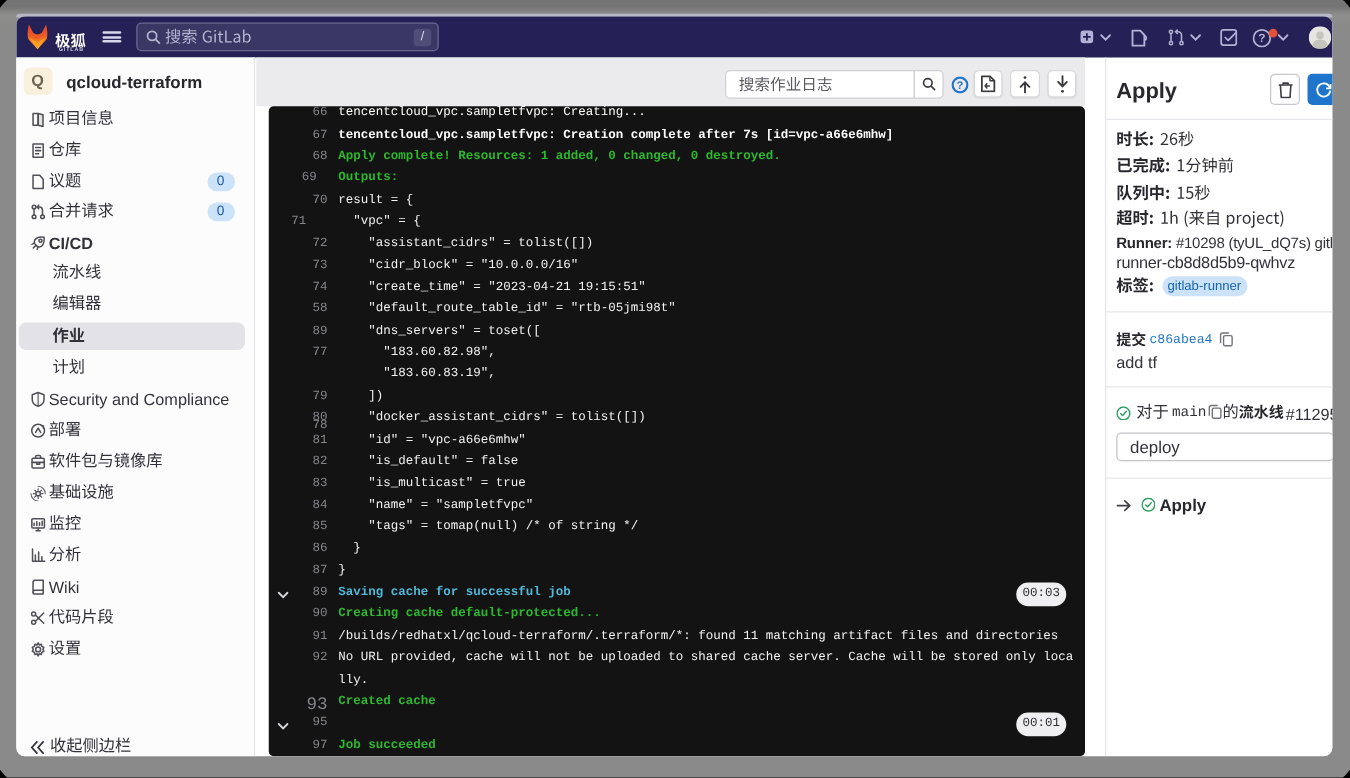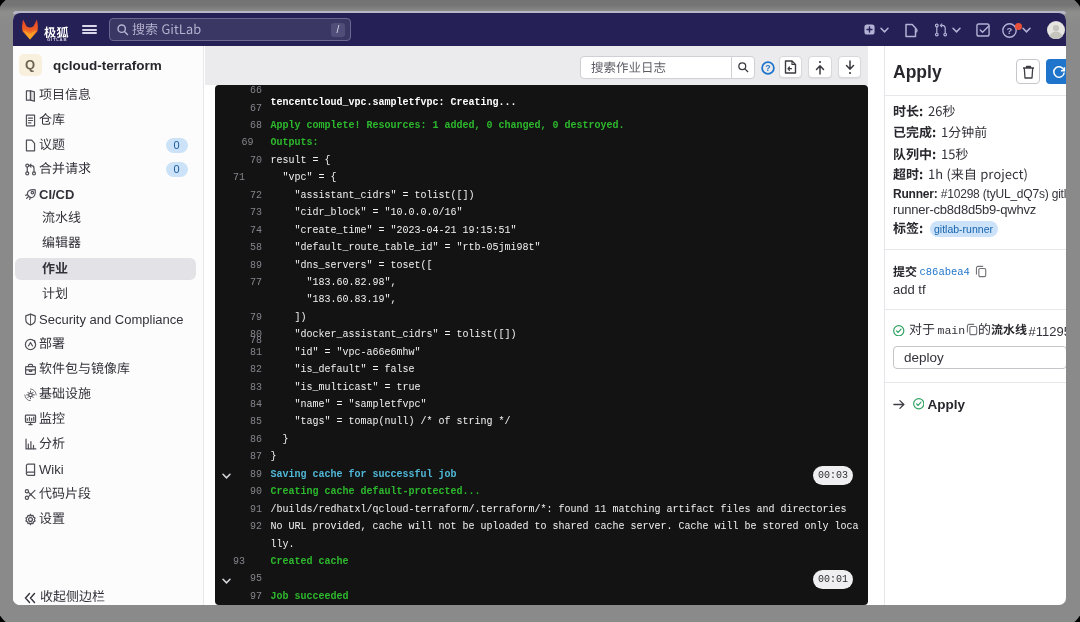--- a/index.html
+++ b/index.html
@@ -317,22 +317,23 @@
       <circle cx="6" cy="2" r="1.1" fill="#3a393f" stroke="none"></circle>
       <path d="M6 14 V6 M2.5 9.5 L6 5.8 L9.5 9.5"></path>
     </svg>
     <div class="abs" style="left:824.8px;top:42.7px;width:23.5px;height:22.7px;background:#fff;border:1px solid #d8d8dc;border-radius:4px;box-shadow:0 1px 1px rgba(0,0,0,0.06);"></div>
     <svg class="abs" style="left:830.8px;top:46.5px;" width="12" height="15" viewBox="0 0 12 15" fill="none" stroke="#3a393f" stroke-width="1.5" stroke-linecap="round">
       <circle cx="6" cy="13" r="1.1" fill="#3a393f" stroke="none"></circle>
       <path d="M6 1 V9 M2.5 5.5 L6 9.2 L9.5 5.5"></path>
     </svg>
     <div class="abs" style="left:202px;top:71.5px;width:653px;height:520.5px;background:#131313;border-radius:4px;"></div>
     <div class="abs mono" style="left:220px;top:72.10000000000001px;width:29px;font-size:10px;color:#85848c;text-align:right;">66</div>
-    <div class="abs mono" style="left:257.5px;top:72.10000000000001px;font-size:10px;color:#ffffff;font-weight:bold;white-space:pre;margin-top:12px;">tencentcloud_vpc.sampletfvpc: Creating...</div>
+    <div class="abs mono" style="left:257.5px;top:72.10000000000001px;font-size:10px;color:#ffffff;font-weight:normal;white-space:pre;">tencentcloud_vpc.sampletfvpc: Creating...</div>
     <div class="abs mono" style="left:220px;top:89.54px;width:29px;font-size:10px;color:#85848c;text-align:right;">67</div>
+    <div class="abs mono" style="left:257.5px;top:89.54px;font-size:10px;color:#ffffff;font-weight:bold;white-space:pre;">tencentcloud_vpc.sampletfvpc: Creation complete after 7s [id=vpc-a66e6mhw]</div>
     <div class="abs mono" style="left:220px;top:106.98px;width:29px;font-size:10px;color:#85848c;text-align:right;">68</div>
     <div class="abs mono" style="left:257.5px;top:106.98px;font-size:10px;color:#2db92d;font-weight:bold;white-space:pre;">Apply complete! Resources: 1 added, 0 changed, 0 destroyed.</div>
     <div class="abs mono" style="left:220px;top:124.42000000000002px;width:29px;font-size:10px;color:#85848c;text-align:center;">69</div>
     <div class="abs mono" style="left:257.5px;top:124.42000000000002px;font-size:10px;color:#2db92d;font-weight:bold;white-space:pre;">Outputs:</div>
     <div class="abs mono" style="left:220px;top:141.86px;width:29px;font-size:10px;color:#85848c;text-align:right;">70</div>
     <div class="abs mono" style="left:257.5px;top:141.86px;font-size:10px;color:#f2f2f2;font-weight:normal;white-space:pre;">result = {</div>
     <div class="abs mono" style="left:220px;top:159.3px;width:29px;font-size:10px;color:#85848c;">71</div>
     <div class="abs mono" style="left:257.5px;top:159.3px;font-size:10px;color:#f2f2f2;font-weight:normal;white-space:pre;">  "vpc" = {</div>
     <div class="abs mono" style="left:220px;top:176.74px;width:29px;font-size:10px;color:#85848c;text-align:right;">72</div>
     <div class="abs mono" style="left:257.5px;top:176.74px;font-size:10px;color:#f2f2f2;font-weight:normal;white-space:pre;">    "assistant_cidrs" = tolist([])</div>
@@ -372,21 +373,21 @@
     </svg>
     <div class="abs mono" style="left:257.5px;top:455.78000000000003px;font-size:10px;color:#50b8d8;font-weight:bold;white-space:pre;">Saving cache for successful job</div>
     <div class="abs mono" style="left:800px;top:452.78000000000003px;width:40px;height:19px;background:#efeff1;border-radius:10px;font-size:10px;color:#2f2f35;text-align:center;line-height:19px;">00:03</div>
     <div class="abs mono" style="left:220px;top:473.21999999999997px;width:29px;font-size:10px;color:#85848c;text-align:right;">90</div>
     <div class="abs mono" style="left:257.5px;top:473.21999999999997px;font-size:10px;color:#2db92d;font-weight:bold;white-space:pre;">Creating cache default-protected...</div>
     <div class="abs mono" style="left:220px;top:490.66px;width:29px;font-size:10px;color:#85848c;text-align:right;">91</div>
     <div class="abs mono" style="left:257.5px;top:490.66px;font-size:10px;color:#f2f2f2;font-weight:normal;white-space:pre;">/builds/redhatxl/qcloud-terraform/.terraform/*: found 11 matching artifact files and directories</div>
     <div class="abs mono" style="left:220px;top:508.1000000000001px;width:29px;font-size:10px;color:#85848c;text-align:right;">92</div>
     <div class="abs mono" style="left:257.5px;top:508.1000000000001px;font-size:10px;color:#f2f2f2;font-weight:normal;white-space:pre;">No URL provided, cache will not be uploaded to shared cache server. Cache will be stored only loca</div>
     <div class="abs mono" style="left:257.5px;top:525.5400000000001px;font-size:10px;color:#f2f2f2;font-weight:normal;white-space:pre;">lly.</div>
-    <div class="abs mono" style="left:220px;top:542.9800000000001px;width:29px;font-size:10px;color:#85848c;text-align:left;">93</div>
+    <div class="abs mono" style="left:220px;top:542.9800000000001px;width:29px;font-size:14px;color:#85848c;text-align:right;">93</div>
     <div class="abs mono" style="left:257.5px;top:542.9800000000001px;font-size:10px;color:#2db92d;font-weight:bold;white-space:pre;">Created cache</div>
     <div class="abs mono" style="left:220px;top:560.4200000000001px;width:29px;font-size:10px;color:#85848c;text-align:right;">95</div>
     <svg class="abs" style="left:208.5px;top:564.72px;" width="9" height="6" viewBox="0 0 9 6" fill="none" stroke="#d6d6da" stroke-width="1.5" stroke-linecap="round">
       <path d="M1 1.2 L4.5 4.8 L8 1.2"></path>
     </svg>
     <div class="abs mono" style="left:800px;top:557.4200000000001px;width:40px;height:19px;background:#efeff1;border-radius:10px;font-size:10px;color:#2f2f35;text-align:center;line-height:19px;">00:01</div>
     <div class="abs mono" style="left:220px;top:577.8600000000001px;width:29px;font-size:10px;color:#85848c;text-align:right;">97</div>
     <div class="abs mono" style="left:257.5px;top:577.8600000000001px;font-size:10px;color:#2db92d;font-weight:bold;white-space:pre;">Job succeeded</div>
     <div class="abs" style="left:870.5px;top:33px;width:1px;height:559px;background:#e6e6ea;"></div>
     <div class="abs" style="left:880px;top:48.5px;font-size:17.5px;font-weight:bold;color:#28272d;">Apply</div>

